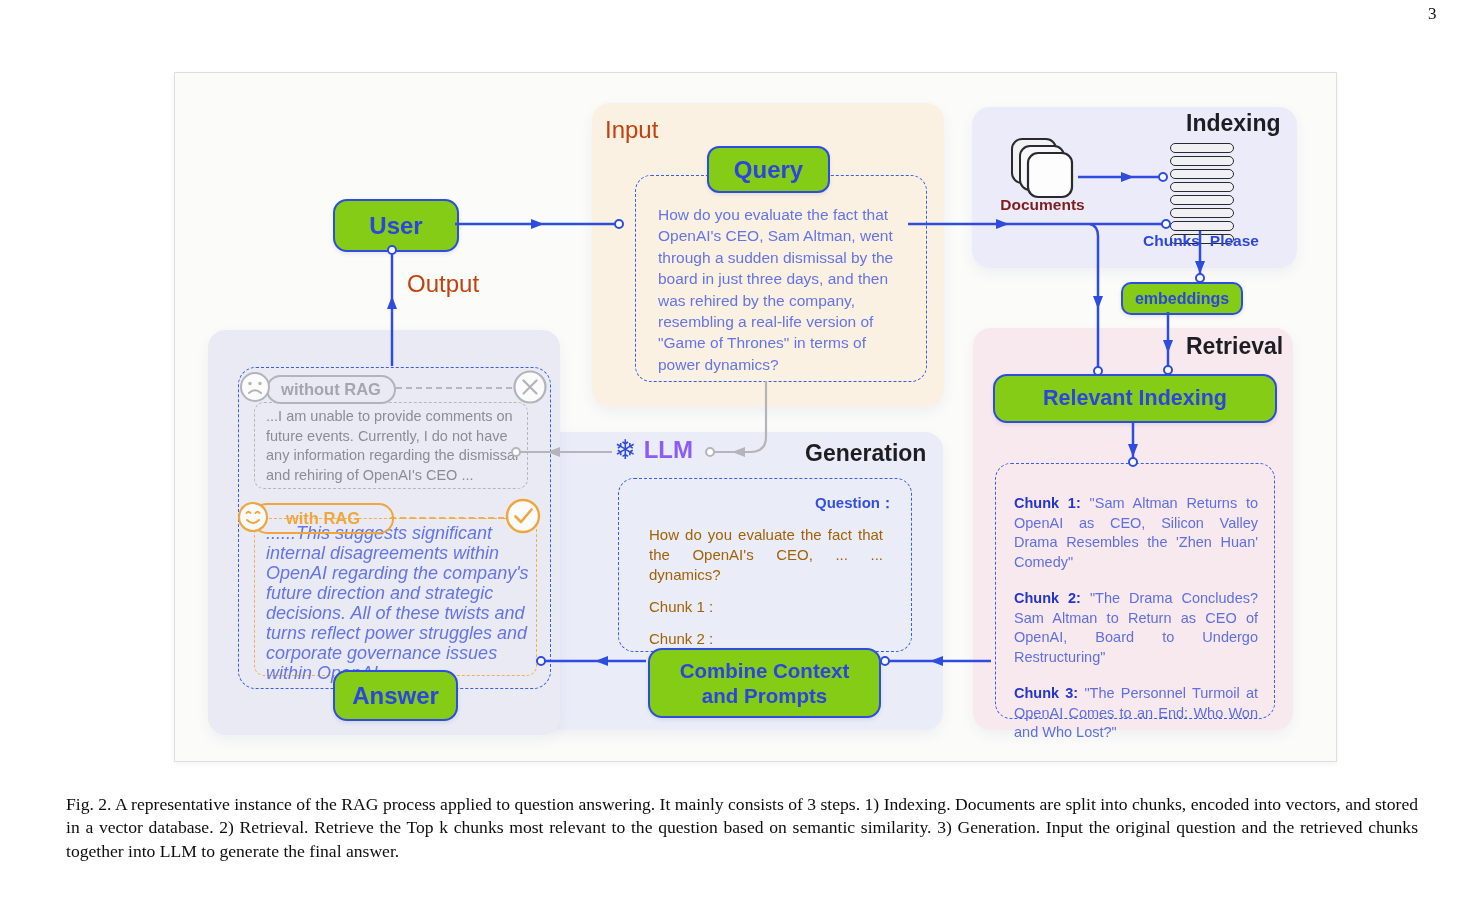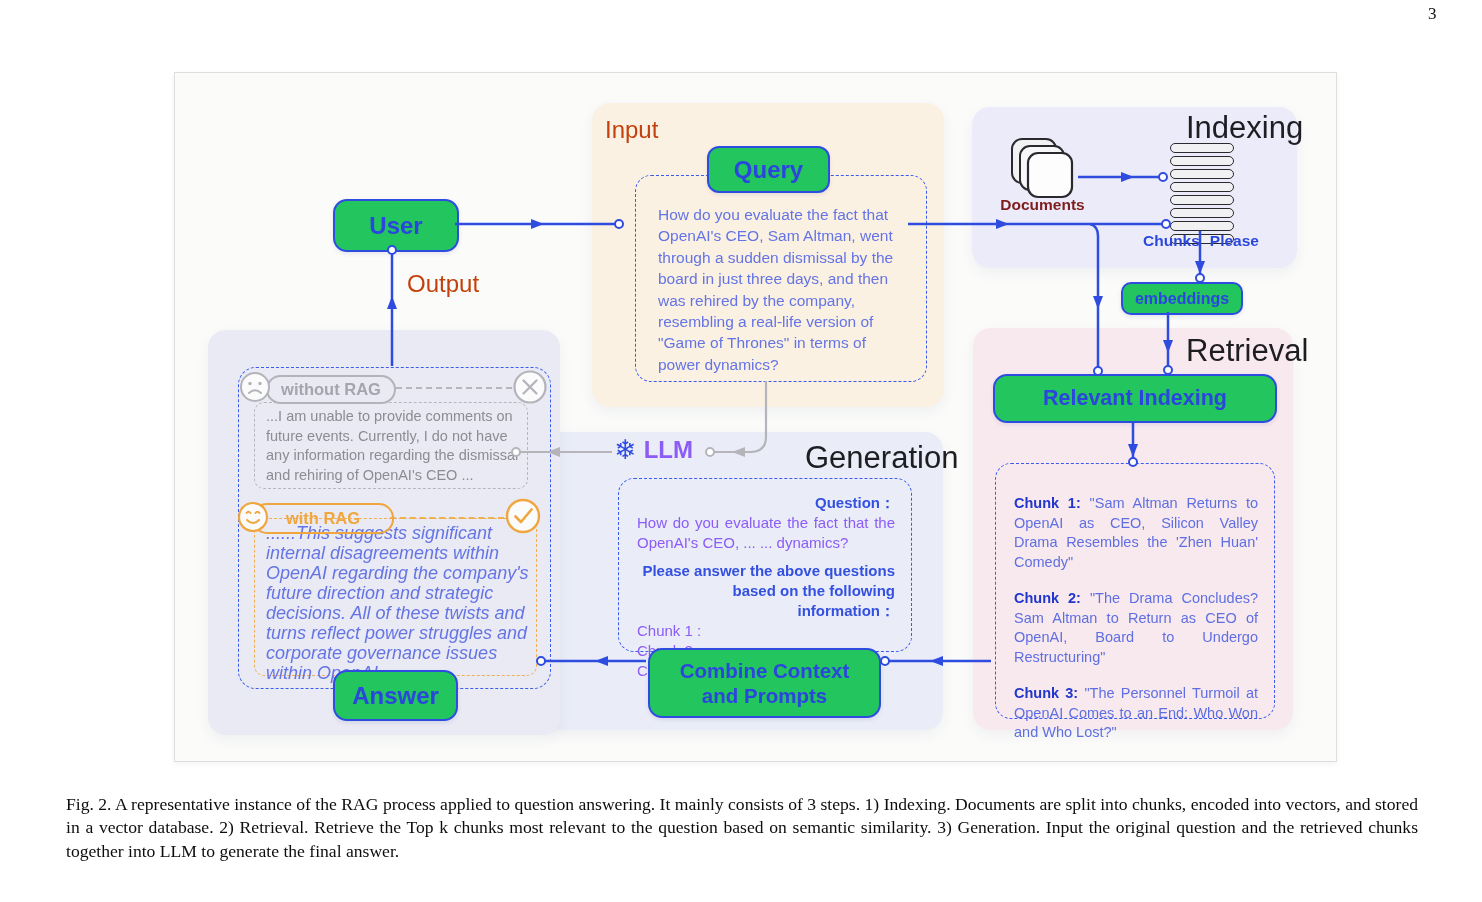--- a/index.html
+++ b/index.html
@@ -17,35 +17,35 @@
   .panel{position:absolute;border-radius:18px;box-shadow:0 5px 14px rgba(40,50,100,.06);}
   .dots-blue{background-image:radial-gradient(rgba(110,120,180,.14) 1px,transparent 1px);background-size:7px 7px;}
   .dots-warm{background-image:radial-gradient(rgba(205,160,95,.14) 1px,transparent 1px);background-size:7px 7px;}
   #panel-input{left:592px;top:103px;width:352px;height:304px;background:#fbf1e3;}
   #panel-indexing{left:972px;top:107px;width:325px;height:161px;background:#ecebf9;}
   #panel-retrieval{left:973px;top:328px;width:320px;height:402px;background:#f8e9ef;}
   #panel-generation{left:543px;top:432px;width:400px;height:298px;background:#eaedf8;}
   #panel-output{left:208px;top:330px;width:352px;height:405px;background:#e9eaf4;}
 
   .gray-label{color:#c2410c;font-size:24px;font-weight:500;}
-  .dark-label{color:#1d1d22;font-size:31px;font-weight:400;}
-
-  .node{position:absolute;background:#22c55e;border:2.5px solid #2f4ce0;border-radius:14px;
+  .dark-label{color:#1d1d22;font-size:23px;font-weight:700;}
+
+  .node{position:absolute;background:#84cc16;border:2.5px solid #2f4ce0;border-radius:14px;
     display:flex;align-items:center;justify-content:center;color:#2b46dd;font-weight:bold;z-index:10;
     box-shadow:0 2px 4px rgba(40,50,120,.10);}
 
   .dashed-blue{position:absolute;border:1.8px dashed #3b5bee;border-radius:16px;z-index:2;}
   .dashed-gray{position:absolute;border:1.6px dashed #b6b6bc;border-radius:10px;z-index:3;}
   .dashed-orange{position:absolute;border:1.6px dashed #f0b052;border-radius:10px;z-index:3;}
 
   .query-text{color:#6474e4;font-size:15.5px;line-height:21.4px;}
   .chunk-p{margin:0 0 17px 0;color:#5f6fe2;font-size:14.5px;line-height:19.5px;text-align:justify;}
   .chunk-p b{color:#2336cc;}
   .prompt-bold{color:#3350e0;font-weight:bold;font-size:15px;line-height:20px;margin:0;text-align:right;}
-  .prompt-light{color:#8b5cf6;font-size:15px;line-height:20px;margin:0;}
+  .prompt-light{color:#a16207;font-size:15px;line-height:20px;margin:12px;}
 
   .pill{position:absolute;border-radius:15px;display:flex;align-items:center;justify-content:center;
     font-size:16.5px;font-weight:bold;background:transparent;z-index:4;}
   .pill-gray{border:2.2px solid #b3b3ba;color:#a5a5ad;}
   .pill-orange{border:2.2px solid #f0a63e;color:#f0a63e;}
   .tie{position:absolute;z-index:3;height:0;}
   .tie-gray{border-top:2px dashed #b6b6bc;}
   .tie-orange{border-top:2px dashed #f0b052;}
 
   #svg-connectors{position:absolute;left:0;top:0;z-index:20;pointer-events:none;}
@@ -117,21 +117,20 @@
   </div>
 
   <div class="abs" style="left:614px;top:436px;z-index:5;display:flex;align-items:center;gap:7px;">
     <span style="color:#2f4ce0;font-size:27px;line-height:27px;">❄</span>
     <span style="color:#8b5cf6;font-weight:bold;font-size:24px;">LLM</span>
   </div>
   <div class="dashed-blue" style="left:618px;top:478px;width:292px;height:172px;">
     <div style="padding:14px 16px 0 18px;">
       <p class="prompt-bold">Question：</p>
       <p class="prompt-light" style="text-align:justify;margin-bottom:8px;">How do you evaluate the fact that the OpenAI's CEO, ... ... dynamics?</p>
-      <p class="prompt-bold">Please answer the above questions based on the following information：</p>
       <p class="prompt-light">Chunk 1 :</p>
       <p class="prompt-light">Chunk 2 :</p>
       <p class="prompt-light">Chunk 3 :</p>
     </div>
   </div>
   <div class="node" style="left:648px;top:648px;width:229px;height:66px;font-size:20.5px;flex-direction:column;line-height:25px;">
     <div>Combine Context</div>
     <div>and Prompts</div>
   </div>
 

